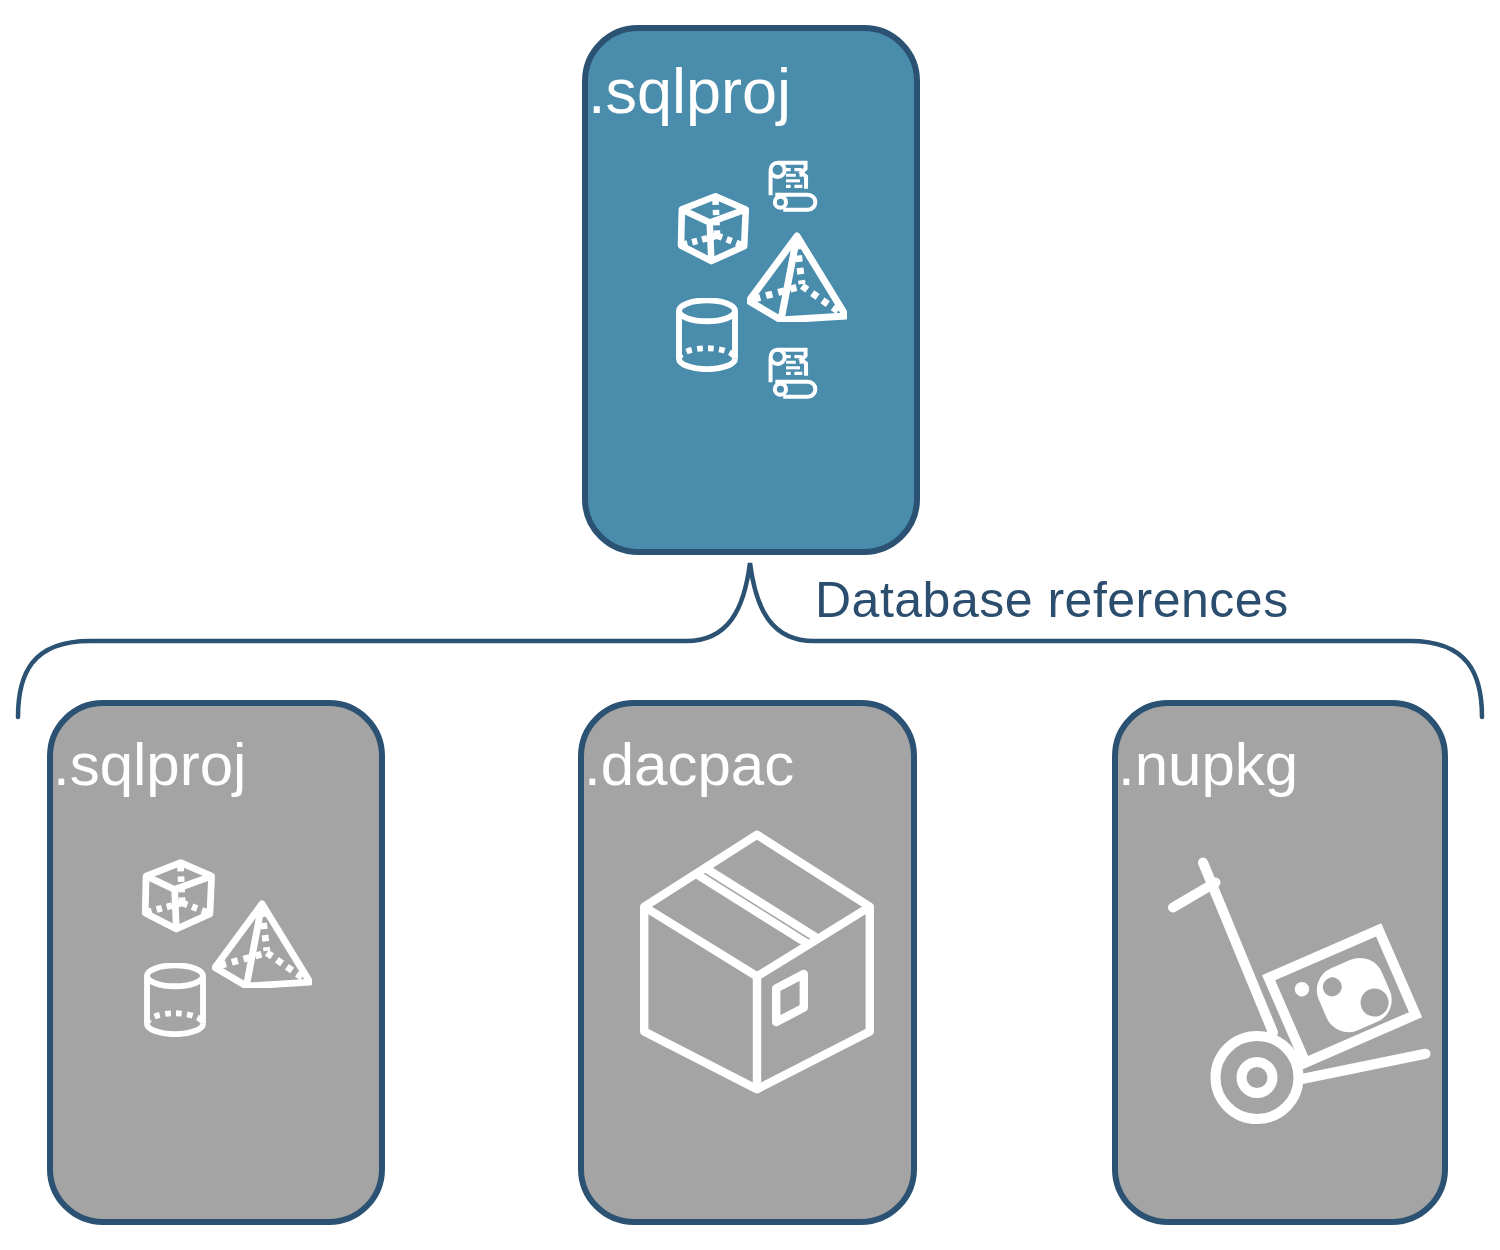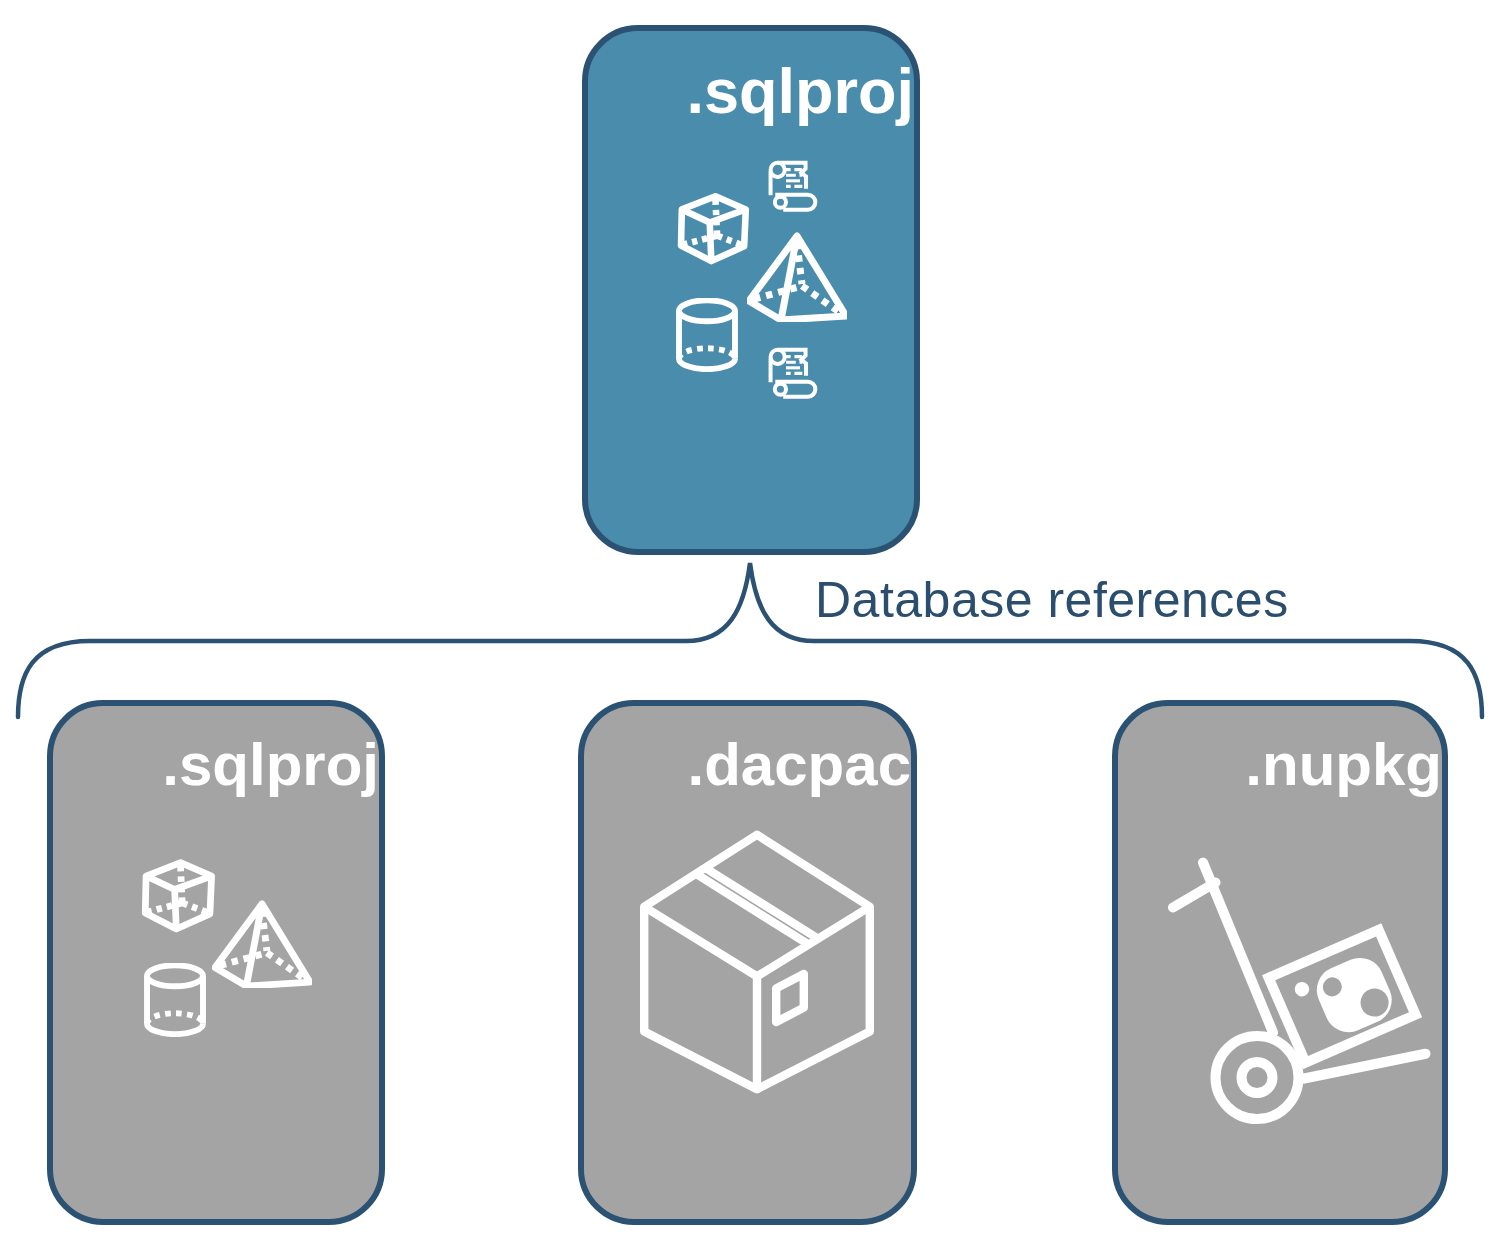--- a/index.html
+++ b/index.html
@@ -9,22 +9,22 @@
     font-family:"Liberation Sans","DejaVu Sans",sans-serif;
   }
   .card{
     position:absolute;box-sizing:border-box;
     border:6px solid var(--card-border,#2b5272);
     border-radius:56px;
   }
   .card.root{background:var(--root-fill,#4a8cac);}
   .card.child{background:var(--child-fill,#a4a4a4);}
   .card-title{
-    position:absolute;left:0;right:0;top:26px;text-align:right;
-    color:var(--card-text,#ffffff);font-weight:bold;line-height:1.1;
+    position:absolute;left:0;right:0;top:26px;text-align:left;
+    color:var(--card-text,#ffffff);font-weight:normal;line-height:1.1;
   }
   .root .card-title{font-size:63px;}
   .child .card-title{font-size:60px;}
   .icon{position:absolute;color:var(--icon-stroke,#ffffff);display:block;}
   .brace{position:absolute;left:0;top:0;}
   .connector-label{
     position:absolute;left:815px;top:571px;
     font-size:50px;font-weight:normal;letter-spacing:.5px;
     color:var(--label-text,#2b4d6e);white-space:nowrap;
   }

